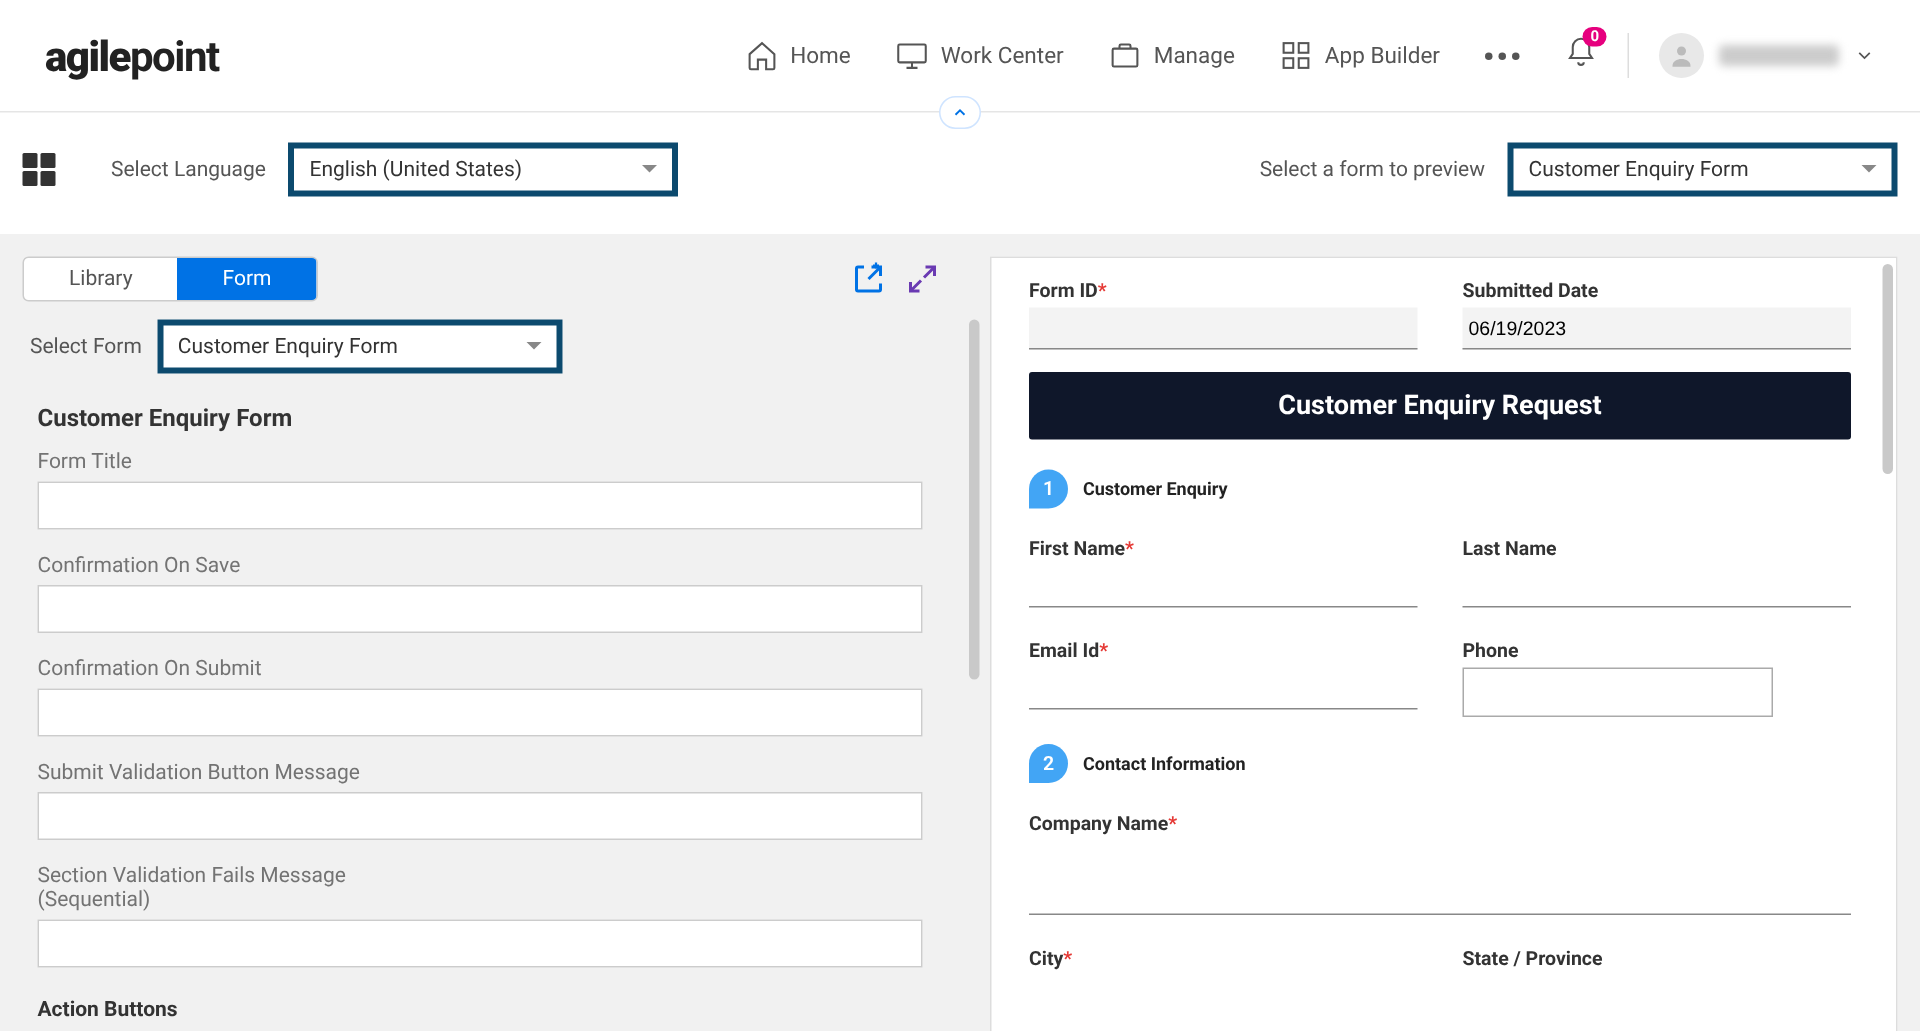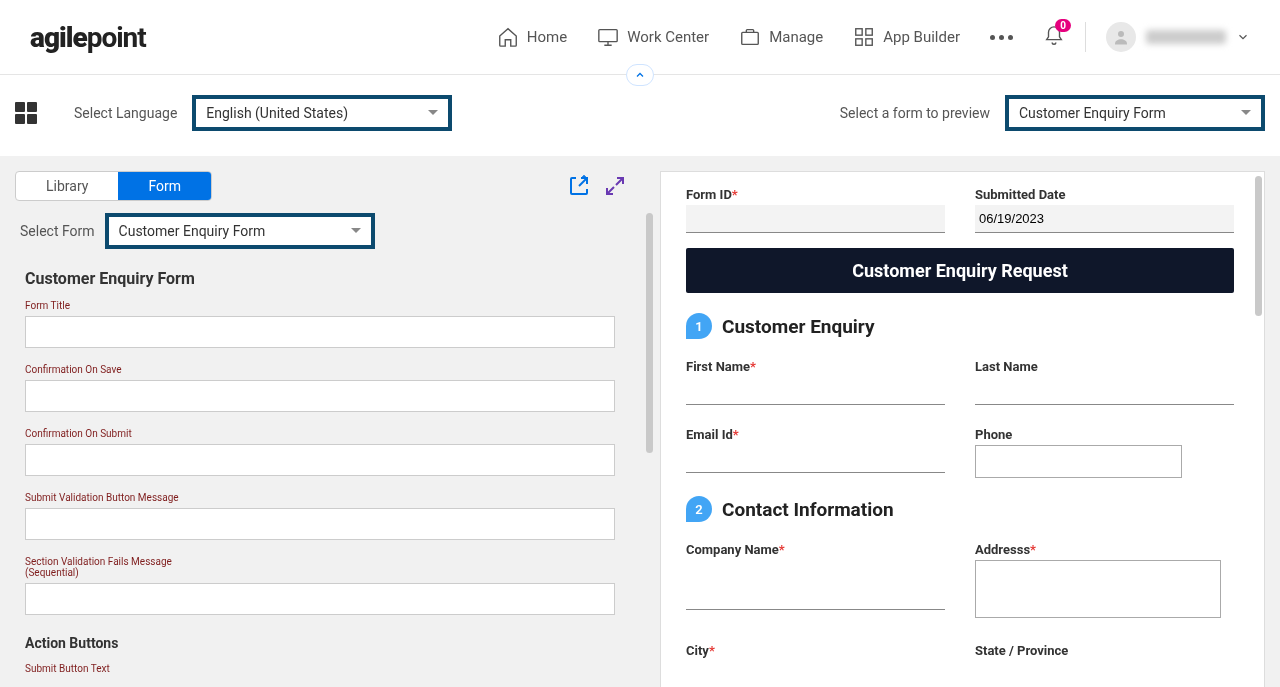--- a/index.html
+++ b/index.html
@@ -39,36 +39,36 @@
 .tab.active { background: #0072e5; color: #fff; }
 .tab-icons { margin-left: auto; display: flex; gap: 12px; position: absolute; right: 18px; }
 .tab-icon { width: 24px; height: 24px; cursor: pointer; }
 .left-body { background: transparent; margin-top: 12px; position: relative; }
 .scrollbar-fake { position: absolute; right: -8px; top: 0; width: 7px; height: 240px; background: #c9c9c9; border-radius: 4px; }
 .row { display: flex; align-items: center; gap: 10px; margin-bottom: 15px; padding: 0 5px; }
 .row label { color: #555; }
 .form-section { padding: 5px 10px; }
 .fs-title { font-weight: 700; font-size: 16px; color: #333; margin-bottom: 12px; }
 .field { margin-bottom: 16px; }
-.field label { display: block; color: #7f1d1d; font-size: 10px; margin-bottom: 5px; }
+.field label { display: block; color: #737373; font-size: 14px; margin-bottom: 5px; }
 .field input { width: 100%; max-width: 590px; border: 1px solid #ccc; padding: 7px 8px; font-size: 14px; background: #fff; }
 .subhead { font-weight: 700; color: #333; margin-top: 20px; margin-bottom: 12px; }
 .right-col { flex: 1; background: #fff; border: 1px solid #ddd; position: relative; padding: 0; overflow: hidden; }
 .right-scroll-fake { position: absolute; right: 2px; top: 4px; width: 7px; height: 140px; background: #c9c9c9; border-radius: 4px; }
 .preview { padding: 15px 30px 15px 25px; }
 .prow { display: flex; gap: 30px; margin-bottom: 10px; }
 .pcol { flex: 1; }
 .plabel { font-size: 13px; font-weight: 700; color: #333; margin-bottom: 3px; display: block; }
 .req { color: #e53935; }
 .pund { border: none; border-bottom: 1px solid #888; background: #f3f3f3; width: 100%; padding: 6px 4px; font-size: 13px; }
 .pund.nobg { background: transparent; }
 .banner { background: #0f172a; color: #fff; text-align: center; font-weight: 700; font-size: 18px; padding: 12px; border-radius: 2px; margin: 15px 0 20px; }
 .step { display: flex; align-items: center; gap: 10px; margin: 10px 0 20px; }
 .step-num { background: #42a5f5; color: #fff; width: 26px; height: 26px; border-radius: 50% 50% 50% 0; display: flex; align-items: center; justify-content: center; font-size: 13px; font-weight: 600; }
-.step-title { font-weight: 700; font-size: 19px; color: #222; }
+.step-title { font-weight: 700; font-size: 12px; color: #222; }
 .pinput-box { border: 1px solid #aaa; width: 100%; padding: 8px; font-size: 13px; background: #fff; }
 .ptext-box { border: 1px solid #aaa; width: 100%; height: 58px; padding: 6px; font-size: 13px; background: #fff; resize: none; }
 </style>
 </head>
 <body>
 
 <div class="topbar">
   <div class="logo"><span class="bold">agile</span>point</div>
 
   <div class="nav">
@@ -261,24 +261,20 @@
       <div class="step">
         <div class="step-num">2</div>
         <div class="step-title">Contact Information</div>
       </div>
 
       <div class="prow" style="margin-bottom:22px; align-items:flex-start;">
         <div class="pcol">
           <span class="plabel"><span>Company Name</span><span class="req">*</span></span>
           <input class="pund nobg" style="margin-top: 22px;">
         </div>
-        <div class="pcol">
-          <span class="plabel"><span>Addresss</span><span class="req">*</span></span>
-          <textarea class="ptext-box" style="width: 95%;"></textarea>
-        </div>
       </div>
 
       <div class="prow">
         <div class="pcol">
           <span class="plabel"><span>City</span><span class="req">*</span></span>
         </div>
         <div class="pcol">
           <span class="plabel">State / Province</span>
         </div>
       </div>

